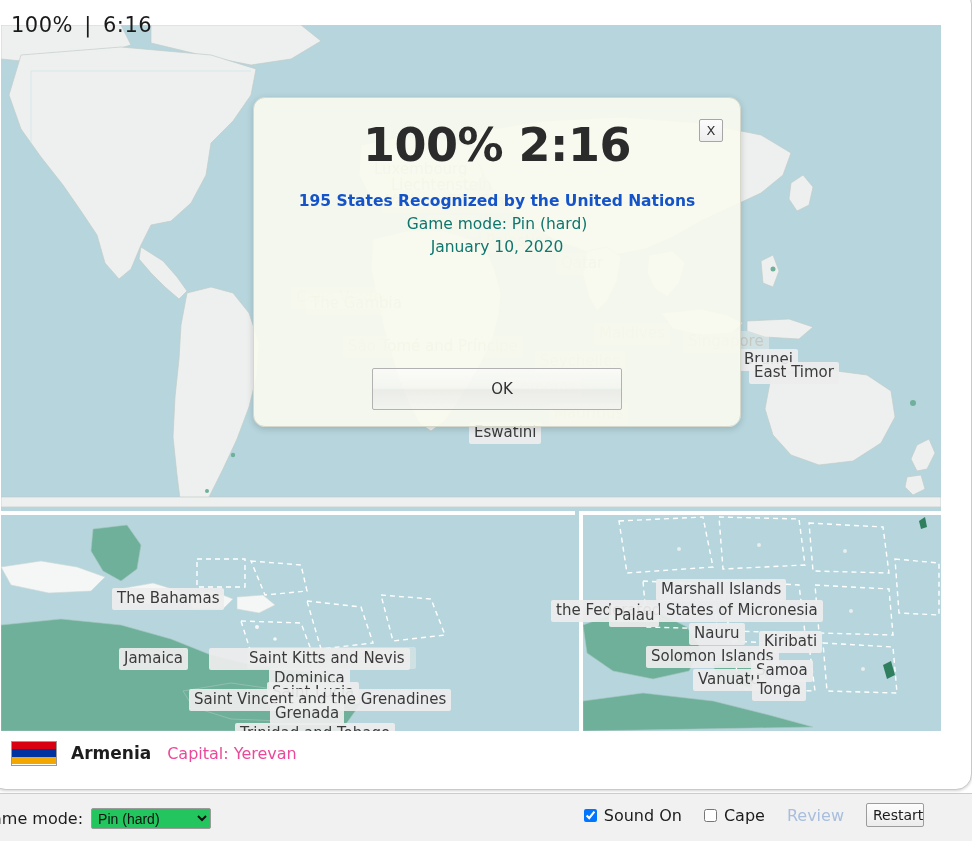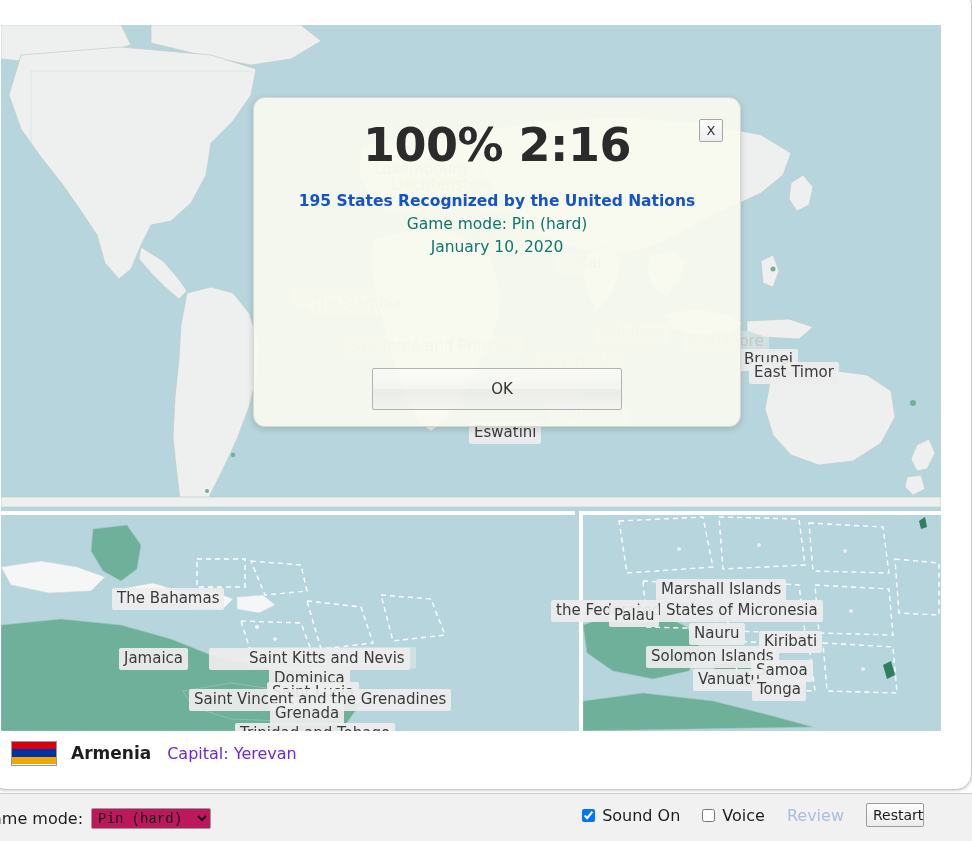--- a/index.html
+++ b/index.html
@@ -158,45 +158,45 @@
     border: 1px solid #9a9a9a;
     display: flex; flex-direction: column;
     flex: 0 0 auto;
   }
   #flag i { display: block; width: 100%; height: 33.333%; }
   #country-name {
     font-size: 17px; font-weight: bold; color: #1d1d1d;
     margin-left: 14px;
   }
   #country-capital {
-    font-size: 16px; color: #6d28d9;
+    font-size: 16px; color: #ec4899;
     margin-left: 16px;
   }
 
   
   #footer-bar {
     position: absolute;
     left: 0; top: 793px;
     width: 972px; height: 48px;
     background: #f1f1f1;
     border-top: 1px solid #cccccc;
   }
   #mode-group {
     position: absolute;
     left: -8px; top: 14px;
     display: flex; align-items: center;
   }
   #mode-label { font-size: 16px; color: #1c1c1c; }
   #mode-select {
     margin-left: 8px;
     width: 120px; height: 21px;
-    font-family: Liberation Mono, monospace;
+    font-family: Liberation Sans, sans-serif;
     font-size: 14px;
     color: #121212;
-    background: #be185d;
+    background: #22c55e;
     border: 1px solid #9b9b9b;
     border-radius: 2px;
     padding: 0 2px;
   }
   #right-controls {
     position: absolute;
     right: 48px; top: 9px;
     display: flex; align-items: center; gap: 0;
   }
   #right-controls .chk {
@@ -406,20 +406,25 @@
       <button id="dlg-close">X</button>
       <div id="dlg-score">100% 2:16</div>
       <div id="dlg-quiz-title">195 States Recognized by the United Nations</div>
       <div id="dlg-mode">Game mode: Pin (hard)</div>
       <div id="dlg-date">January 10, 2020</div>
       <button id="dlg-ok">OK</button>
     </div>
 
   </div>
 
+  <div id="score-readout">
+    <span>100%</span>
+    <span class="sep">|</span>
+    <span>6:16</span>
+  </div>
 
   <div id="country-strip">
     <span id="flag">
       <i id="flag-b1" style="background: rgb(217, 0, 18);"></i>
         <i id="flag-b2" style="background: rgb(0, 51, 160);"></i>
         <i id="flag-b3" style="background: rgb(242, 168, 0);"></i>
     </span>
     <span id="country-name">Armenia</span>
     <span id="country-capital">Capital: Yerevan</span>
   </div>
@@ -430,19 +435,19 @@
   <div id="mode-group">
     <span id="mode-label">ame mode:</span>
     <select id="mode-select"><option>Pin (hard)</option></select>
   </div>
 
   <div id="right-controls">
     <input type="checkbox" class="chk" id="sound-checkbox" checked="" style="">
     <span class="ctl-label">Sound On</span>
 
     <input type="checkbox" class="chk" id="voice-checkbox" style="">
-    <span class="ctl-label">Voice</span>
+    <span class="ctl-label">Cape</span>
 
     <span id="review-link">Review</span>
 
     <button id="restart-button">Restart</button>
   </div>
 </div>
 
 </body></html>

